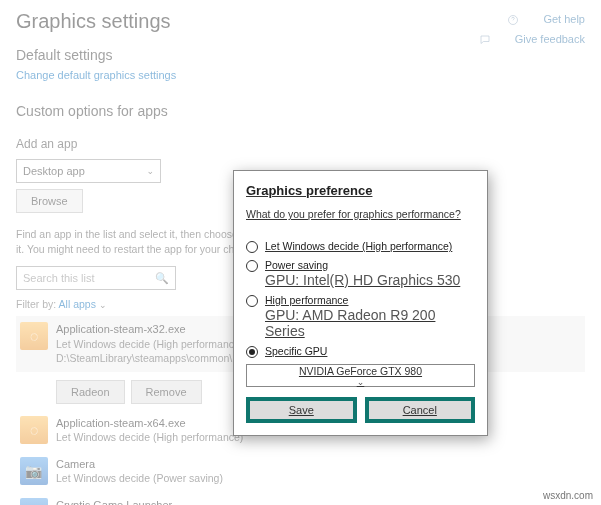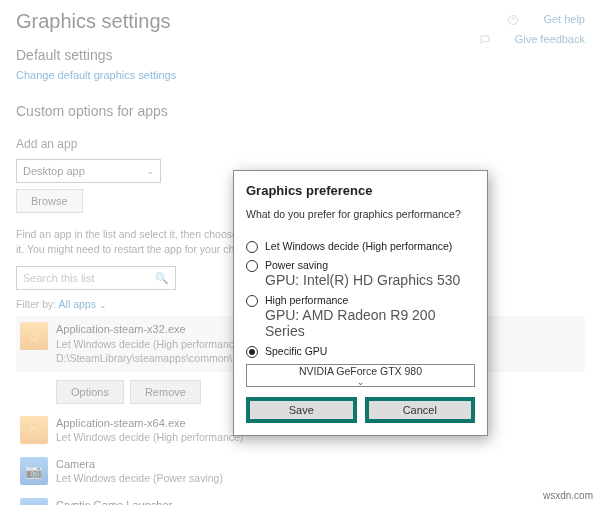--- a/index.html
+++ b/index.html
@@ -27,21 +27,21 @@
   .item.sel{background:#efefef;}
   .thumb{width:28px;height:28px;border-radius:2px;display:flex;align-items:center;justify-content:center;font-size:14px;color:#fff;flex-shrink:0;}
   .t-orange{background:linear-gradient(#fbbf5c,#e8922b);}
   .t-blue{background:linear-gradient(#5aa3e8,#2a6fc0);}
   .item .txt{font-size:10.5px;line-height:1.35;color:#555;}
   .item .name{color:#222;font-size:11px;}
   .opt-row{display:flex;gap:6px;justify-content:flex-start;margin:2px 0 6px 40px;}
   .opt-row .btn{background:#e0e0e0;border-color:#bbb;}
   .watermark{position:absolute;bottom:4px;right:8px;font-size:10px;color:#777;z-index:4;}
   
-  .modal{position:absolute;z-index:3;left:233px;top:170px;width:255px;background:#fff;border:1px solid #888;box-shadow:2px 4px 14px rgba(0,0,0,0.35);padding:12px 12px 12px;}
+  .modal{position:absolute;z-index:3;left:233px;top:170px;width:255px;background:#fff;border:1px solid #888;box-shadow:2px 4px 14px rgba(0,0,0,0.35);padding:12px 12px 12px;text-decoration:underline;}
   .modal h3{font-size:13px;font-weight:600;margin-bottom:10px;color:#222;}
   .modal .q{font-size:10.5px;margin-bottom:20px;color:#333;}
   .opt{display:flex;align-items:flex-start;gap:7px;margin:6px 0;}
   .radio{width:12px;height:12px;border:1.2px solid #333;border-radius:50%;flex-shrink:0;margin-top:1px;position:relative;}
   .radio.checked::after{content:"";position:absolute;inset:2px;border-radius:50%;background:#222;}
   .opt .lbl{font-size:10.5px;color:#222;}
   .opt .sublbl{font-size:14px;color:#555;margin-top:1px;}
   .gpu-select{margin:6px 0 10px 0;border:1px solid #888;height:23px;display:flex;align-items:center;justify-content:space-between;padding:0 7px;font-size:10.5px;flex-direction:column;}
   .modal-btns{display:flex;gap:8px;}
   .modal-btns .mbtn{flex:1;height:26px;background:#ddd;border:4px solid #0f766e;font-size:11px;display:flex;align-items:center;justify-content:center;cursor:pointer;}
@@ -100,21 +100,21 @@
     <div class="item sel">
       <div class="thumb t-orange">◌</div>
       <div class="txt">
         <div class="name">Application-steam-x32.exe</div>
         <div>Let Windows decide (High performance)</div>
         <div>D:\SteamLibrary\steamapps\common\Banished\Application-steam-x32.exe</div>
       </div>
     </div>
     <div class="opt-row">
       <div class="btn">
-          <span>Options</span>
+          <span>Radeon</span>
         </div>
       <div class="btn">
           <span>Remove</span>
         </div>
     </div>
 
     <div class="item">
       <div class="thumb t-orange">◌</div>
       <div class="txt">
         <div class="name">Application-steam-x64.exe</div>

